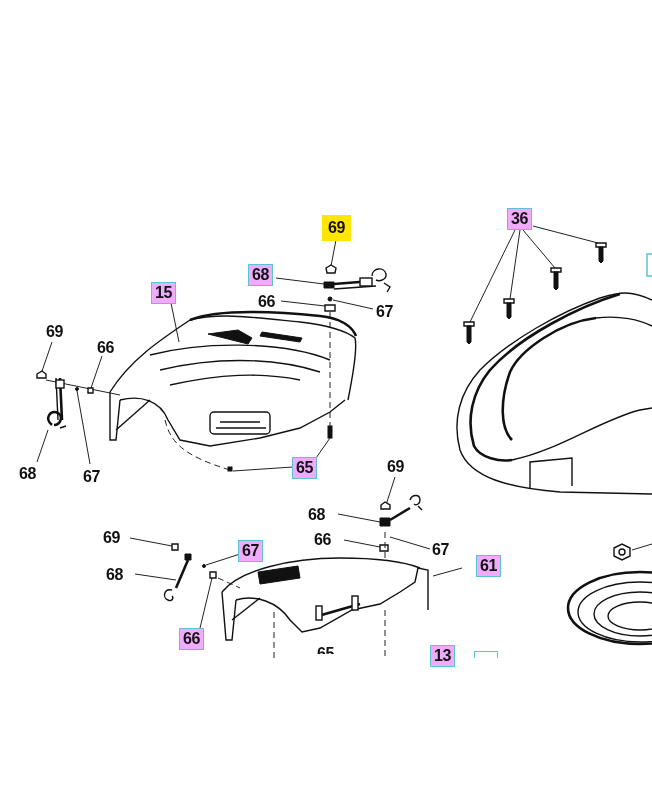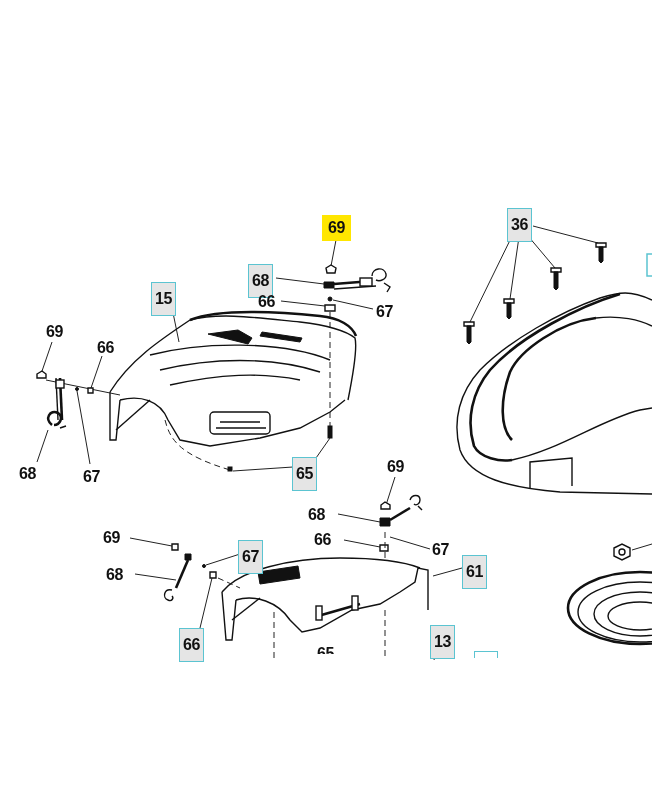--- a/index.html
+++ b/index.html
@@ -1,19 +1,19 @@
 <!DOCTYPE html>
 <html><head>
 <meta charset="utf-8">
 <style>
   html, body { margin:0; padding:0; background:#ffffff; }
   body { width:652px; height:800px; overflow:hidden; position:relative; font-family:"Liberation Sans", sans-serif; }
   #canvas { position:absolute; left:0; top:0; width:652px; height:800px; }
   .lbl { position:absolute; font-family:"Liberation Sans", sans-serif; font-weight:bold; font-size:16px; color:#111; line-height:1; letter-spacing:-0.5px; }
-  .boxed { border:1.5px solid #5bc4d1; padding:8px 3px; background:#e5e5e5; }
+  .boxed { border:1.5px solid #5bc4d1; padding:2px 3px; background:#f0abfc; }
   .hl { background:#ffe600; border:3px solid #ffe600; padding:2px 3px; }
   svg .p { fill:none; stroke:#111; stroke-width:1.4; }
   svg .pt { fill:none; stroke:#111; stroke-width:2.6; }
   svg .ld { fill:none; stroke:#222; stroke-width:1; }
   svg .dash { fill:none; stroke:#222; stroke-width:1; stroke-dasharray:6 4; }
   svg .fill { fill:#fff; stroke:#111; stroke-width:1.4; }
   svg .dk { fill:#111; stroke:#111; stroke-width:1; }
 </style>
 </head>
 <body>
@@ -166,20 +166,20 @@
 <div class="lbl" style="left:46px;top:324px;">69</div>
 <div class="lbl" style="left:97px;top:340px;">66</div>
 <div class="lbl" style="left:19px;top:466px;">68</div>
 <div class="lbl" style="left:83px;top:469px;">67</div>
 <div class="lbl boxed" style="left:292px;top:457px;">65</div>
 <div class="lbl boxed" style="left:507px;top:208px;">36</div>
 <div class="lbl" style="left:387px;top:459px;">69</div>
 <div class="lbl" style="left:308px;top:507px;">68</div>
 <div class="lbl" style="left:314px;top:532px;">66</div>
 <div class="lbl" style="left:432px;top:542px;">67</div>
-<div class="lbl boxed" style="left:462px;top:555px;">61</div>
+<div class="lbl boxed" style="left:476px;top:555px;">61</div>
 <div class="lbl" style="left:103px;top:530px;">69</div>
 <div class="lbl boxed" style="left:238px;top:540px;">67</div>
 <div class="lbl" style="left:106px;top:567px;">68</div>
 <div class="lbl boxed" style="left:179px;top:628px;">66</div>
-<div class="lbl boxed" style="left:430px;top:625px;">13</div>
+<div class="lbl boxed" style="left:430px;top:645px;">13</div>
 <div class="lbl" style="left:317px;top:646px;height:8px;overflow:hidden;">65</div>
 <div style="position:absolute;left:474px;top:651px;width:22px;height:6px;border:1.5px solid #5bc4d1;border-bottom:none;overflow:hidden;"></div>
 
 </body></html>

